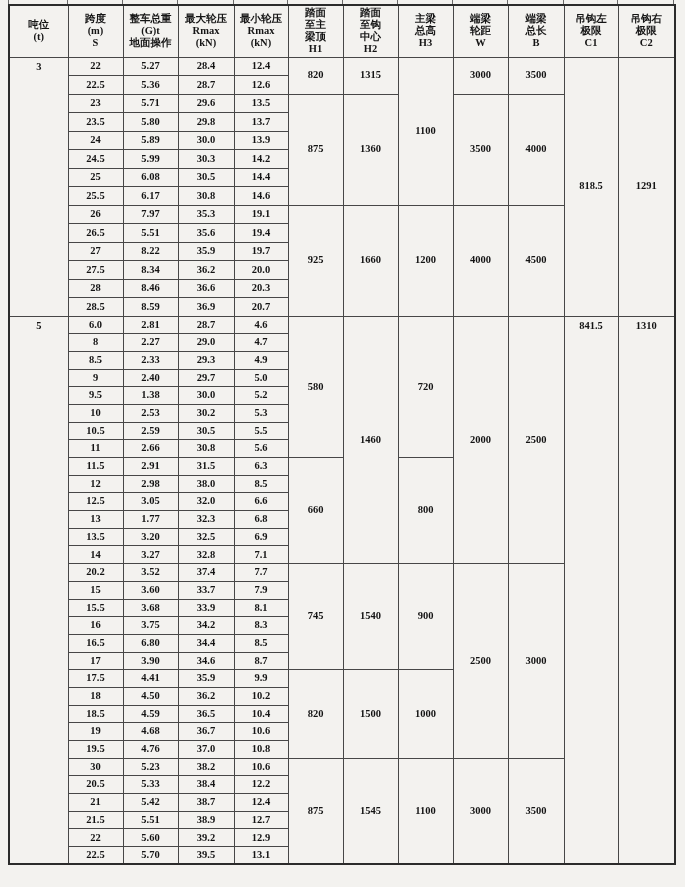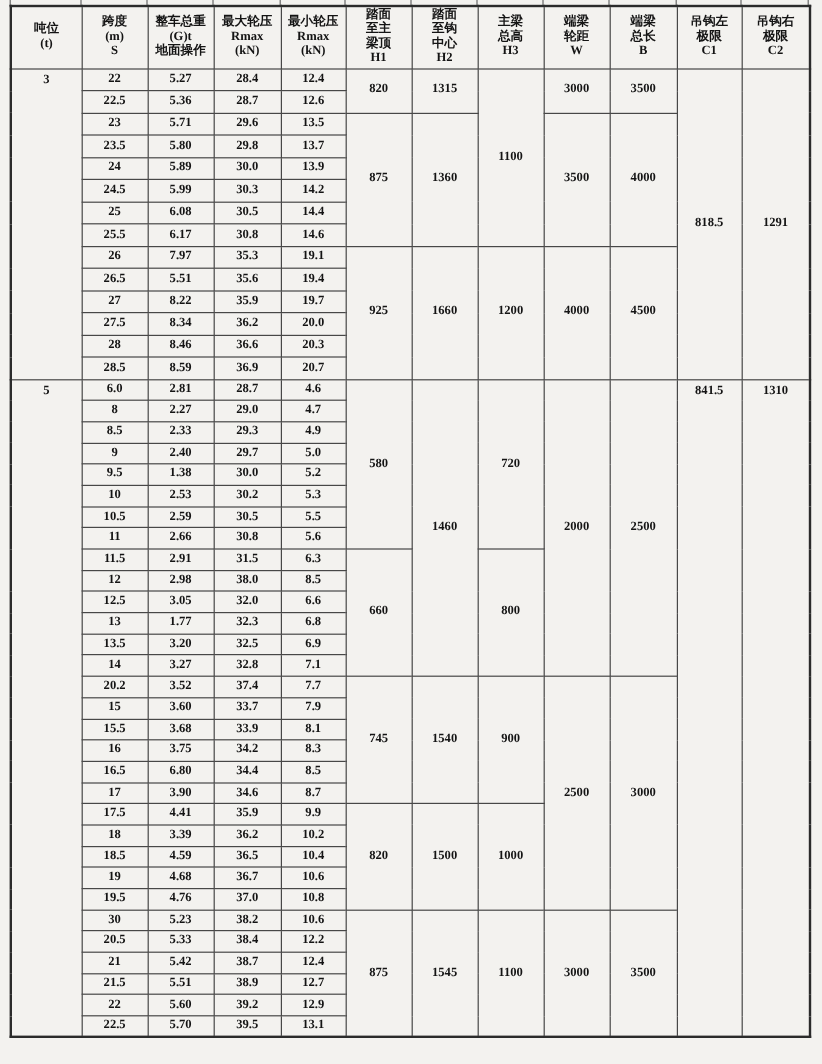--- a/index.html
+++ b/index.html
@@ -362,21 +362,21 @@
           <td>17.5</td>
           <td>4.41</td>
           <td>35.9</td>
           <td>9.9</td>
           <td rowspan="5">820</td>
           <td rowspan="5">1500</td>
           <td rowspan="5">1000</td>
         </tr>
         <tr>
           <td>18</td>
-          <td>3.39</td>
+          <td>4.50</td>
           <td>36.2</td>
           <td>10.2</td>
         </tr>
         <tr>
           <td>18.5</td>
           <td>4.59</td>
           <td>36.5</td>
           <td>10.4</td>
         </tr>
         <tr>

